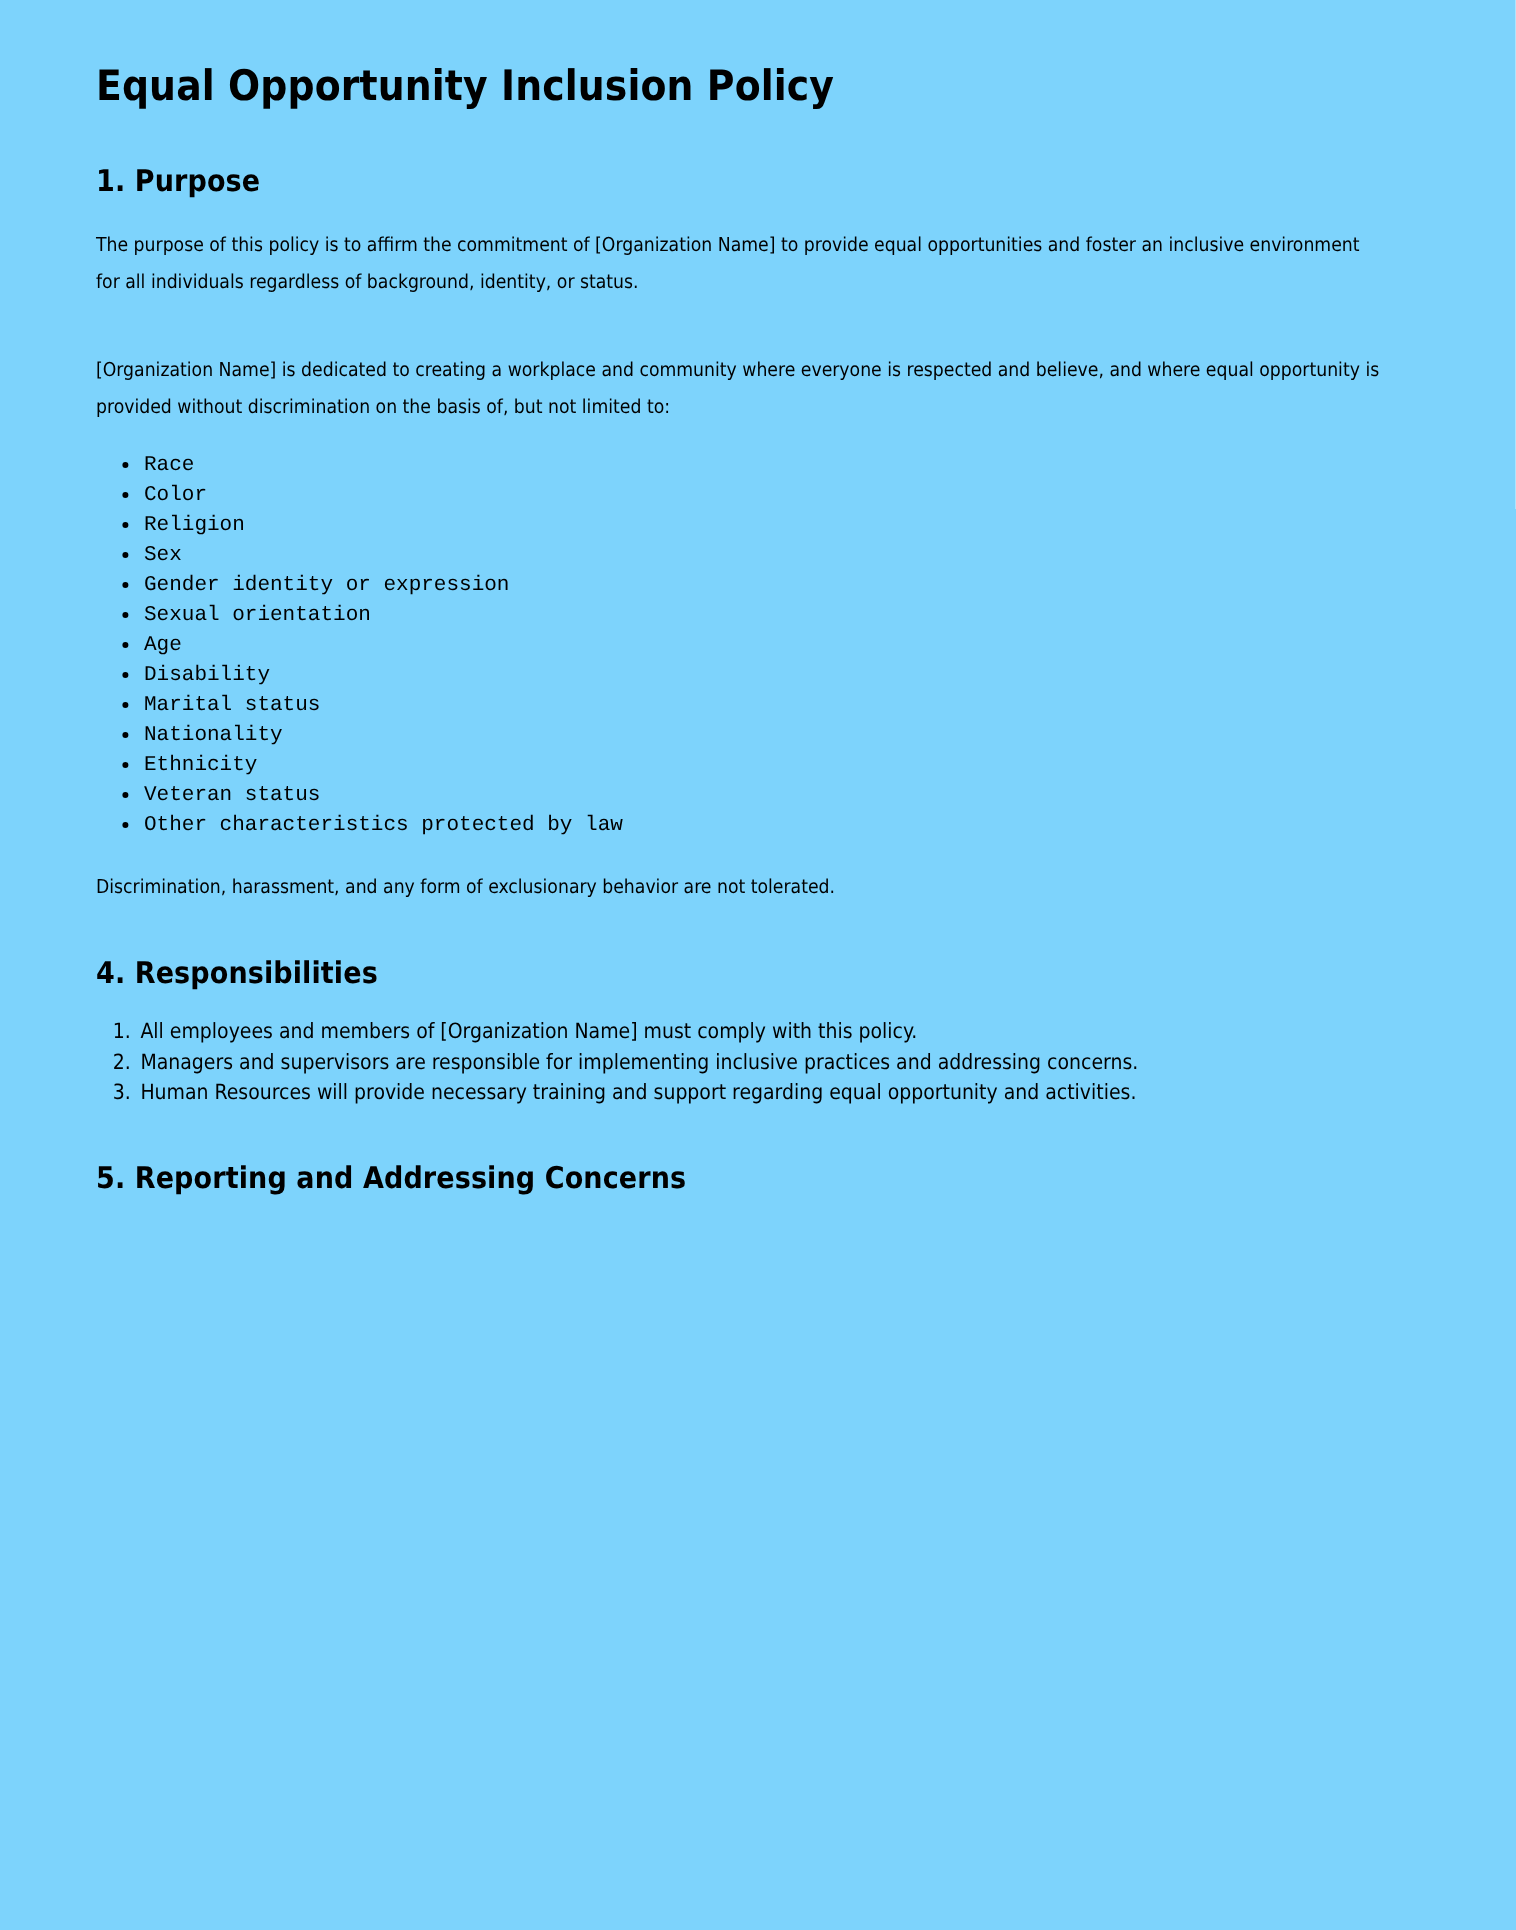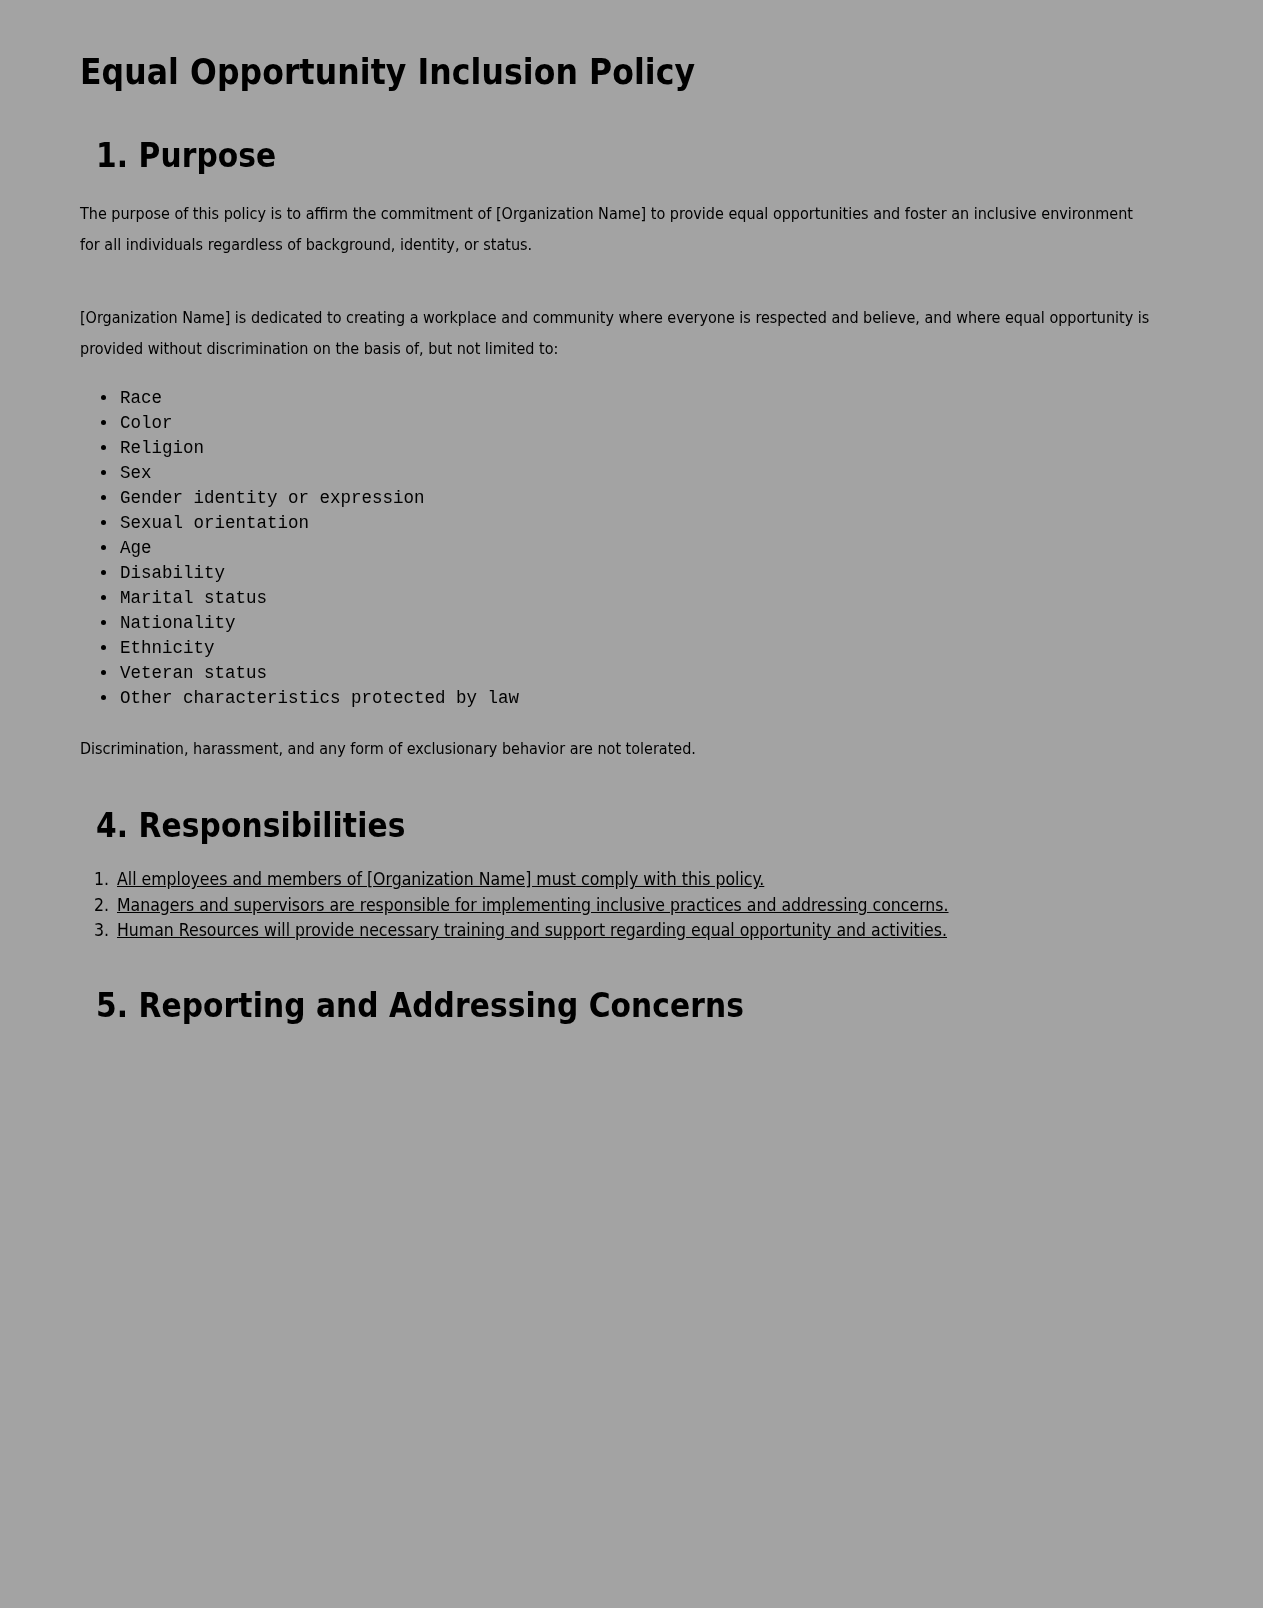--- a/index.html
+++ b/index.html
@@ -13,34 +13,34 @@
     font-family: "Liberation Sans Narrow", "DejaVu Sans Condensed", "Liberation Sans", sans-serif;
     font-stretch: condensed;
     color: #000000;
     -webkit-font-smoothing: none;
   }
   .page {
     box-sizing: border-box;
     width: 1263px;
     min-height: 1608px;
     padding: 52px 58px 40px 80px;
-    background: #a3a3a3;
+    background: #7dd3fc;
   }
   h1.doc-title {
     font-size: 35px;
     font-weight: bold;
     line-height: 1.15;
     margin: 0 0 44px 0;
     letter-spacing: 0.1px;
   }
   h2.section-heading {
-    font-size: 33px;
+    font-size: 25px;
     font-weight: bold;
     line-height: 1.2;
-    margin: 0 0 22px 16px;
+    margin: 0 0 22px 0;
     letter-spacing: 0.1px;
   }
   section.doc-section {
     margin-bottom: 42px;
   }
   section.doc-section:last-child {
     margin-bottom: 0;
   }
   p.body-text {
     font-size: 16px;
@@ -60,21 +60,20 @@
   ul.bullet-list li {
     font-size: 17.5px;
     line-height: 25px;
     margin: 0 0 0 0;
     padding-left: 2px;
   }
   ol.numbered-list {
     margin: 0 0 0 0;
     padding-left: 34px;
     list-style-type: decimal;
-    text-decoration: underline;
   }
   ol.numbered-list li {
     font-size: 17.5px;
     line-height: 25.5px;
     padding-left: 3px;
   }
   .spacer-after-list {
     margin-top: 26px;
   }
 </style>

